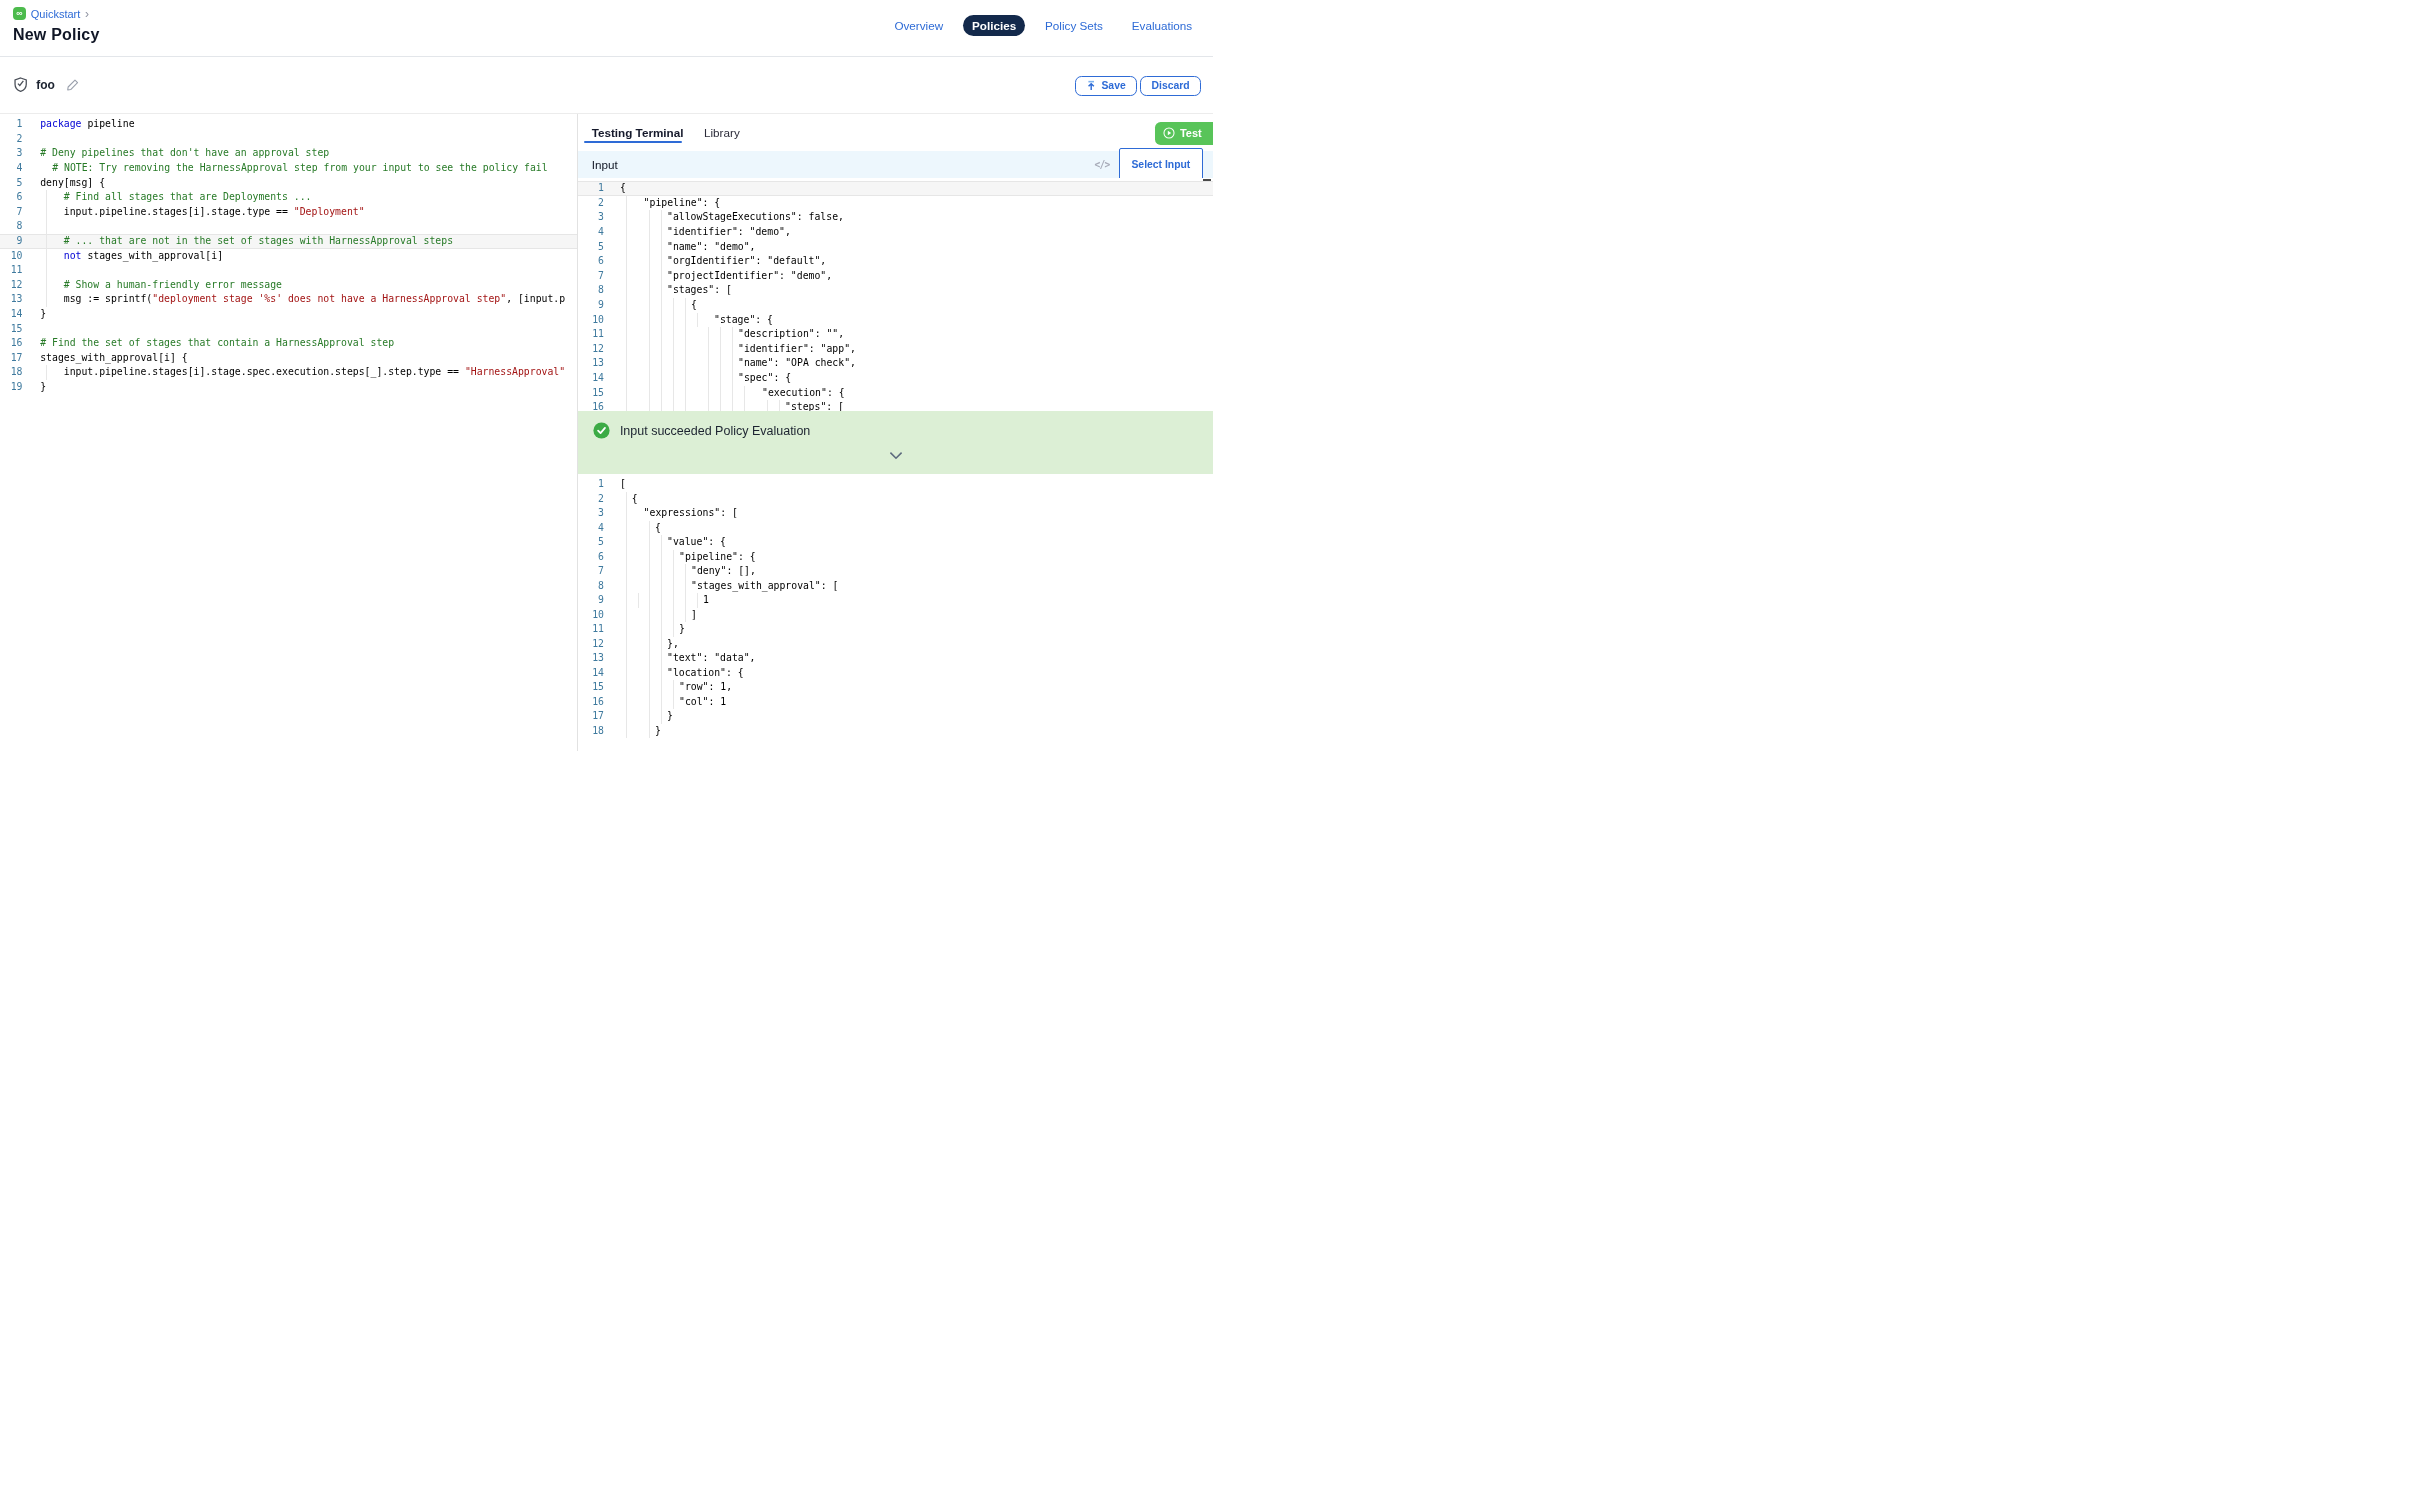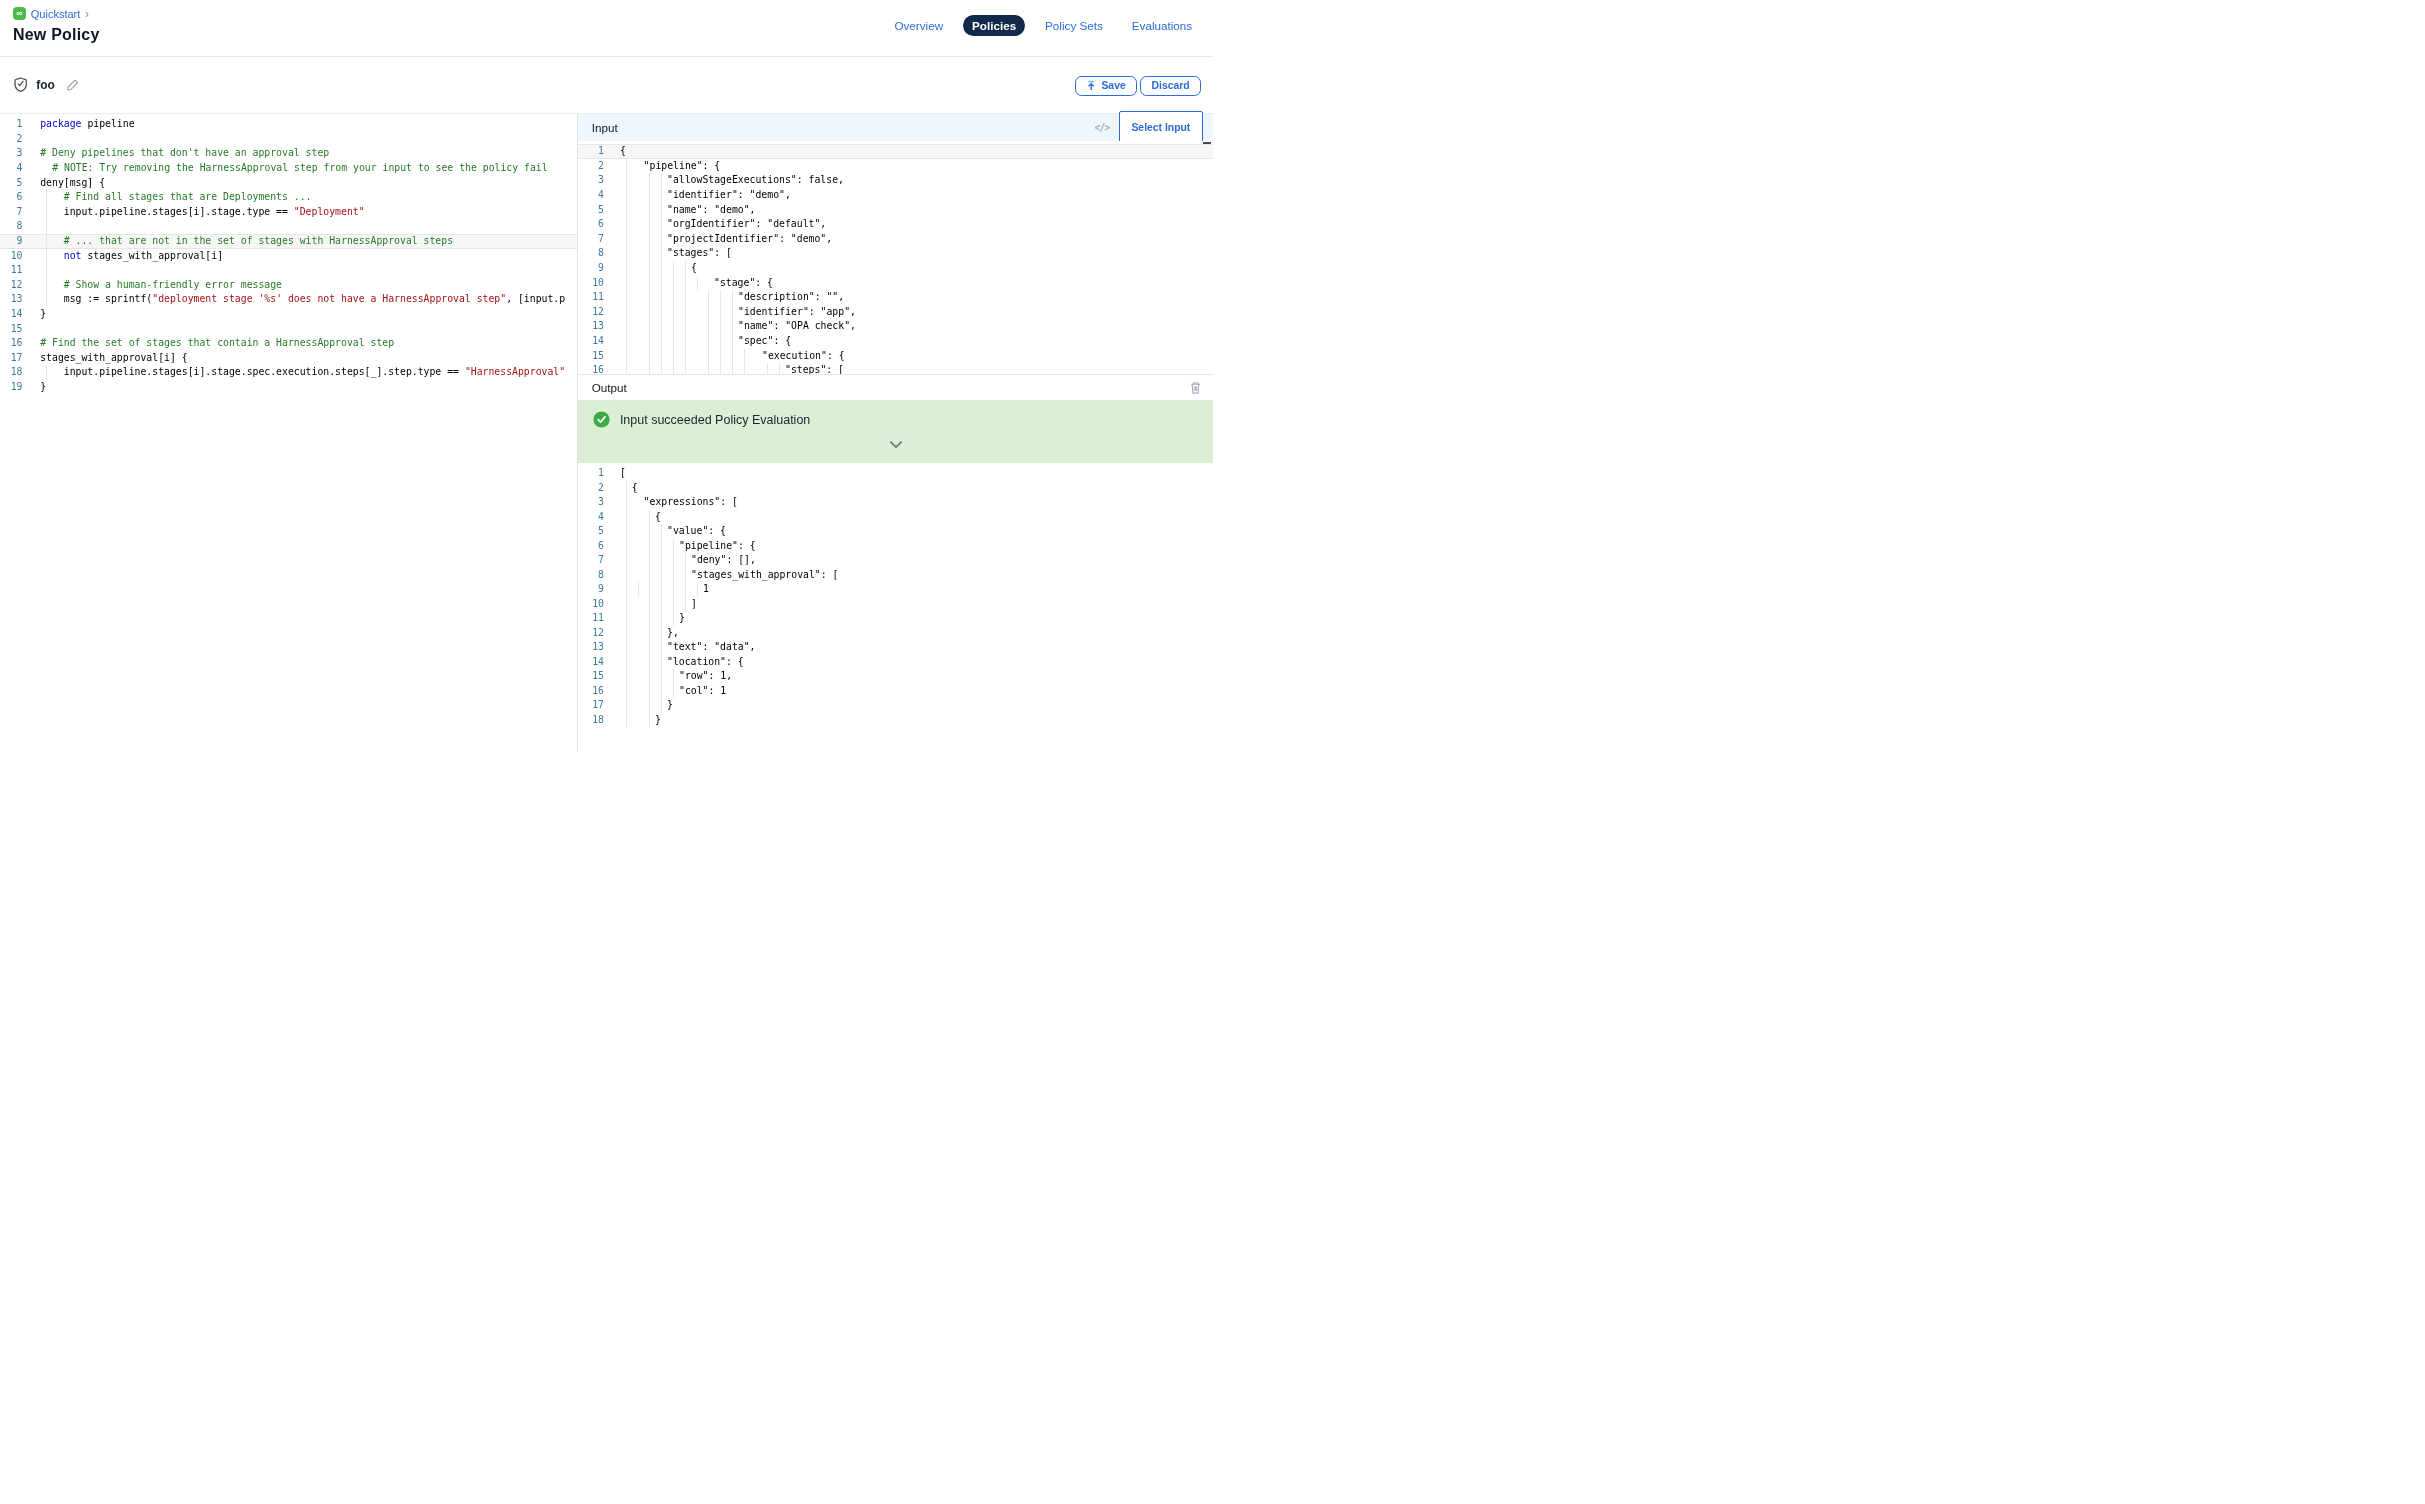--- a/index.html
+++ b/index.html
@@ -135,20 +135,34 @@
       <div class="crow" style="height: 14.6px; line-height: 14.6px;"><span class="gut" style="width: 22.5px;">14</span><span class="ctext" style="padding-left: 17.7px;"><span class="tok-t">}</span></span></div>
       <div class="crow" style="height: 14.6px; line-height: 14.6px;"><span class="gut" style="width: 22.5px;">15</span><span class="ctext" style="padding-left: 17.7px;"></span></div>
       <div class="crow" style="height: 14.6px; line-height: 14.6px;"><span class="gut" style="width: 22.5px;">16</span><span class="ctext" style="padding-left: 17.7px;"><span class="tok-c"># Find the set of stages that contain a HarnessApproval step</span></span></div>
       <div class="crow" style="height: 14.6px; line-height: 14.6px;"><span class="gut" style="width: 22.5px;">17</span><span class="ctext" style="padding-left: 17.7px;"><span class="tok-t">stages_with_approval[i] {</span></span></div>
       <div class="crow" style="height: 14.6px; line-height: 14.6px;"><span class="gut" style="width: 22.5px;">18</span><span class="ctext" style="padding-left: 17.7px;"><span class="ind" style="width: 23.6px; background: repeating-linear-gradient(to right, transparent 0px, transparent 5.9px, rgb(231, 231, 231) 5.9px, rgb(231, 231, 231) 6.7px, transparent 6.7px, transparent 23.6px);"></span><span class="tok-t">input.pipeline.stages[i].stage.spec.execution.steps[_].step.type == </span><span class="tok-s">"HarnessApproval"</span></span></div>
       <div class="crow" style="height: 14.6px; line-height: 14.6px;"><span class="gut" style="width: 22.5px;">19</span><span class="ctext" style="padding-left: 17.7px;"><span class="tok-t">}</span></span></div>
     </div>
 
   <div class="right-panel">
 
+    <div class="tabs-row">
+      <span class="tt-tab active" style="left:13.7px;">Testing Terminal</span>
+      <span class="tt-tab idle" style="left:126px;">Library</span>
+      <span class="tt-underline"></span>
+      <button class="test-btn">
+        <span style="display:flex;">
+          <svg width="12" height="12" viewBox="0 0 15 15" fill="none">
+            <circle cx="7.5" cy="7.5" r="6.3" stroke="#fff" stroke-width="1.3"></circle>
+            <path d="M6 4.8 L10.2 7.5 L6 10.2 Z" fill="#fff"></path>
+          </svg>
+        </span>
+        <span>Test</span>
+      </button>
+    </div>
 
     <div class="io-bar">
       <span class="io-label">Input</span>
       <span class="spacer"></span>
       <span class="code-glyph">&lt;/&gt;</span>
       <button class="select-input-btn">Select Input</button>
     </div>
 
     <div class="input-editor" id="input-editor">
       <div class="ruler-mark" style="right:1.6px; top:0.8px; width:8px; height:4px;"></div>
@@ -163,32 +177,20 @@
         <div class="crow" style="height: 14.6px; line-height: 14.6px;"><span class="gut" style="width: 26px;">9</span><span class="ctext" style="padding-left: 16px;"><span class="ind" style="width: 71px; background: repeating-linear-gradient(to right, transparent 0px, transparent 5.9px, rgb(231, 231, 231) 5.9px, rgb(231, 231, 231) 6.7px, transparent 6.7px, transparent 11.8px);"></span><span class="tok-t">{</span></span></div>
         <div class="crow" style="height: 14.6px; line-height: 14.6px;"><span class="gut" style="width: 26px;">10</span><span class="ctext" style="padding-left: 16px;"><span class="ind" style="width: 94px; background: repeating-linear-gradient(to right, transparent 0px, transparent 5.9px, rgb(231, 231, 231) 5.9px, rgb(231, 231, 231) 6.7px, transparent 6.7px, transparent 11.8px);"></span><span class="tok-t">"stage": {</span></span></div>
         <div class="crow" style="height: 14.6px; line-height: 14.6px;"><span class="gut" style="width: 26px;">11</span><span class="ctext" style="padding-left: 16px;"><span class="ind" style="width: 118px; background: repeating-linear-gradient(to right, transparent 0px, transparent 5.9px, rgb(231, 231, 231) 5.9px, rgb(231, 231, 231) 6.7px, transparent 6.7px, transparent 11.8px);"></span><span class="tok-t">"description": "",</span></span></div>
         <div class="crow" style="height: 14.6px; line-height: 14.6px;"><span class="gut" style="width: 26px;">12</span><span class="ctext" style="padding-left: 16px;"><span class="ind" style="width: 118px; background: repeating-linear-gradient(to right, transparent 0px, transparent 5.9px, rgb(231, 231, 231) 5.9px, rgb(231, 231, 231) 6.7px, transparent 6.7px, transparent 11.8px);"></span><span class="tok-t">"identifier": "app",</span></span></div>
         <div class="crow" style="height: 14.6px; line-height: 14.6px;"><span class="gut" style="width: 26px;">13</span><span class="ctext" style="padding-left: 16px;"><span class="ind" style="width: 118px; background: repeating-linear-gradient(to right, transparent 0px, transparent 5.9px, rgb(231, 231, 231) 5.9px, rgb(231, 231, 231) 6.7px, transparent 6.7px, transparent 11.8px);"></span><span class="tok-t">"name": "OPA check",</span></span></div>
         <div class="crow" style="height: 14.6px; line-height: 14.6px;"><span class="gut" style="width: 26px;">14</span><span class="ctext" style="padding-left: 16px;"><span class="ind" style="width: 118px; background: repeating-linear-gradient(to right, transparent 0px, transparent 5.9px, rgb(231, 231, 231) 5.9px, rgb(231, 231, 231) 6.7px, transparent 6.7px, transparent 11.8px);"></span><span class="tok-t">"spec": {</span></span></div>
         <div class="crow" style="height: 14.6px; line-height: 14.6px;"><span class="gut" style="width: 26px;">15</span><span class="ctext" style="padding-left: 16px;"><span class="ind" style="width: 142px; background: repeating-linear-gradient(to right, transparent 0px, transparent 5.9px, rgb(231, 231, 231) 5.9px, rgb(231, 231, 231) 6.7px, transparent 6.7px, transparent 11.8px);"></span><span class="tok-t">"execution": {</span></span></div>
         <div class="crow" style="height: 14.6px; line-height: 14.6px;"><span class="gut" style="width: 26px;">16</span><span class="ctext" style="padding-left: 16px;"><span class="ind" style="width: 165px; background: repeating-linear-gradient(to right, transparent 0px, transparent 5.9px, rgb(231, 231, 231) 5.9px, rgb(231, 231, 231) 6.7px, transparent 6.7px, transparent 11.8px);"></span><span class="tok-t">"steps": [</span></span></div>
       </div>
 
-    <div class="output-header">
-      <span class="io-label">Output</span>
-      <span class="spacer"></span>
-      <button class="icon-btn">
-        <svg width="13" height="13.7" viewBox="0 0 16 17" fill="none">
-          <path d="M2.5 4 H13.5" stroke="#a8acb9" stroke-width="1.4"></path>
-          <path d="M5.5 4 V2.5 H10.5 V4" stroke="#a8acb9" stroke-width="1.4"></path>
-          <path d="M4 4 L4.7 15 H11.3 L12 4" stroke="#a8acb9" stroke-width="1.4" fill="none"></path>
-          <path d="M6.5 6.5 V12.5 M8 6.5 V12.5 M9.5 6.5 V12.5" stroke="#a8acb9" stroke-width="1.1"></path>
-        </svg>
-      </button>
-    </div>
 
     <div class="banner">
       <div class="banner-row">
         <span style="display:flex;">
           <svg width="17" height="17" viewBox="0 0 21 21">
             <circle cx="10.5" cy="10.5" r="10" fill="#3cab45"></circle>
             <path d="M6.3 10.8 L9.3 13.8 L14.8 7.3" stroke="#fff" stroke-width="2.2" fill="none" stroke-linecap="round" stroke-linejoin="round"></path>
           </svg>
         </span>
         <span class="banner-text">Input succeeded Policy Evaluation</span>

